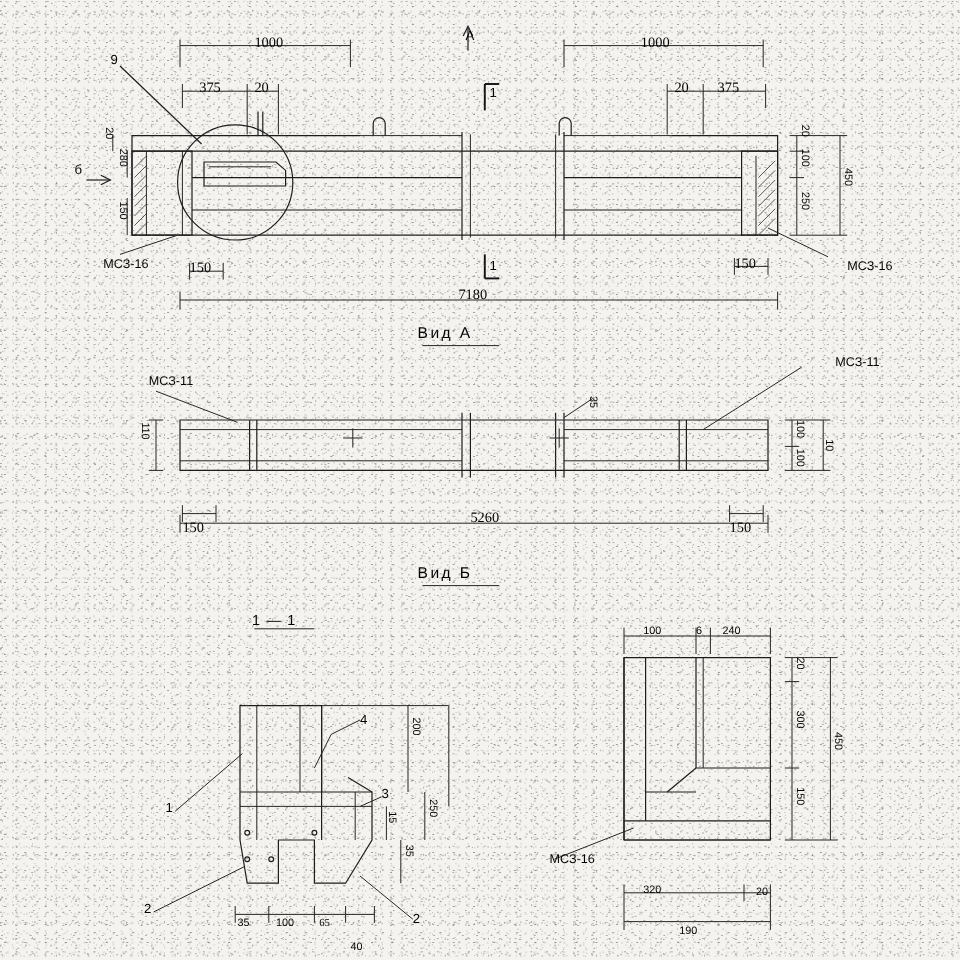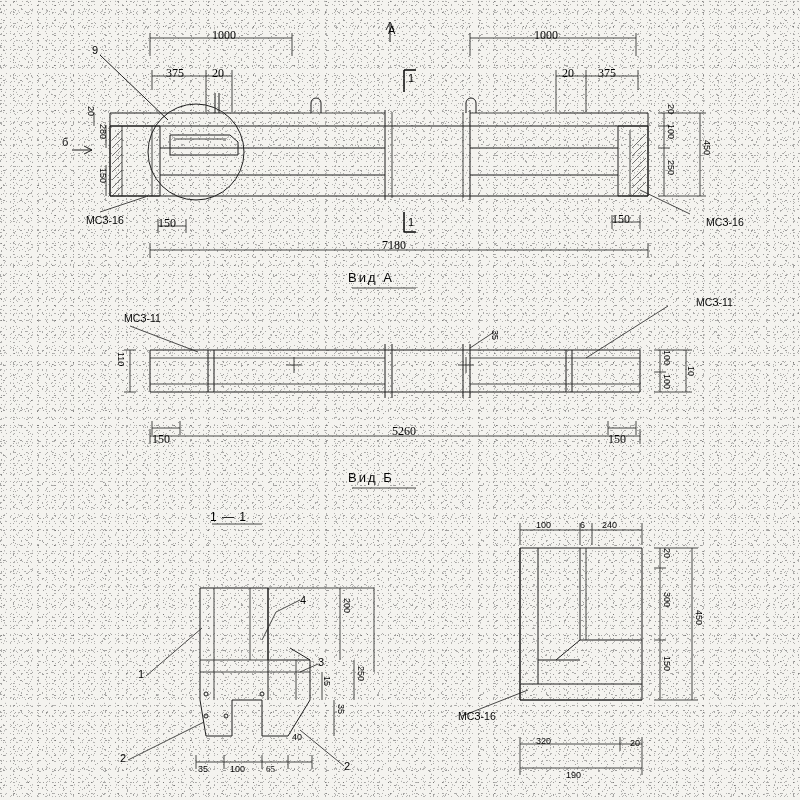--- a/index.html
+++ b/index.html
@@ -361,21 +361,21 @@
   <span class="lbl" style="position:absolute;left:210px;top:510px;">1 — 1</span>
 
   <span class="dim-s v" style="position:absolute;left:342px;top:598px;">200</span>
   <span class="dim-s v" style="position:absolute;left:356px;top:666px;">250</span>
   <span class="dim-s v" style="position:absolute;left:322px;top:676px;">15</span>
   <span class="dim-s v" style="position:absolute;left:336px;top:704px;">35</span>
 
   <span class="dim-s" style="position:absolute;left:198px;top:764px;">35</span>
   <span class="dim-s" style="position:absolute;left:230px;top:764px;">100</span>
   <span class="dim-s" style="position:absolute;left:266px;top:764px;font-family:Liberation Serif, serif;">65</span>
-  <span class="dim-s" style="position:absolute;left:292px;top:732px;">40</span>
+  <span class="dim-s" style="position:absolute;left:292px;top:784px;">40</span>
 
   <span class="num" style="position:absolute;left:138px;top:668px;">1</span>
   <span class="num" style="position:absolute;left:300px;top:594px;">4</span>
   <span class="num" style="position:absolute;left:318px;top:656px;">3</span>
   <span class="num" style="position:absolute;left:120px;top:752px;">2</span>
   <span class="num" style="position:absolute;left:344px;top:760px;">2</span>
 
   <span class="dim-s" style="position:absolute;left:536px;top:520px;">100</span>
   <span class="dim-s" style="position:absolute;left:580px;top:520px;">6</span>
   <span class="dim-s" style="position:absolute;left:602px;top:520px;">240</span>

